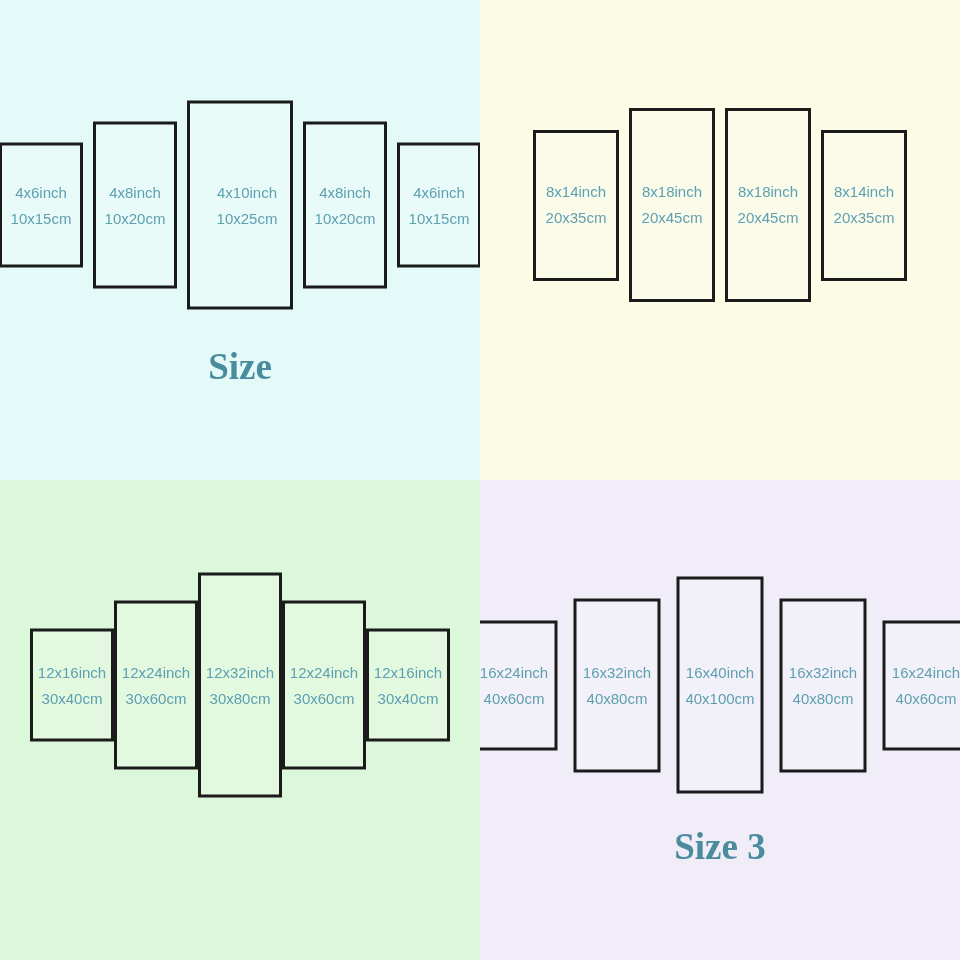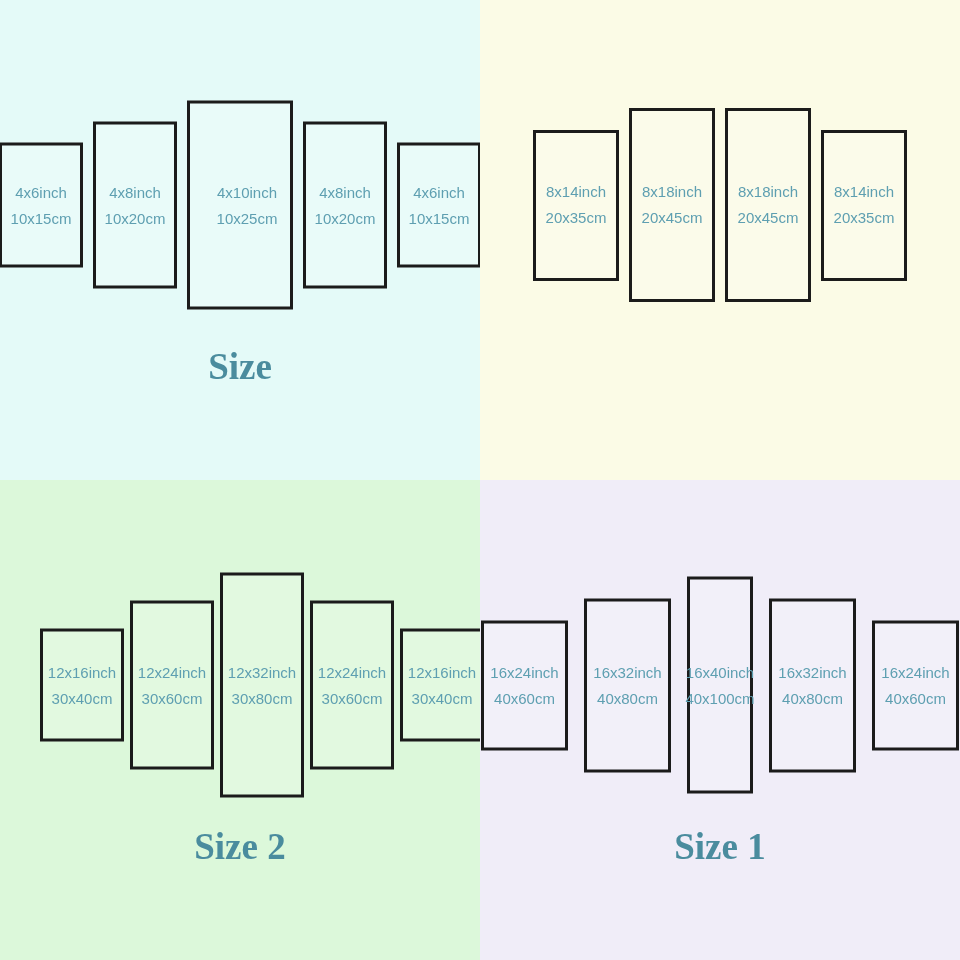--- a/index.html
+++ b/index.html
@@ -112,21 +112,21 @@
           <div class="label">20x45cm</div>
         </div>
         <div class="panel" style="width: 86px; height: 151px;">
           <div class="label">8x14inch</div>
           <div class="label">20x35cm</div>
         </div>
       </div>
   </div>
 
   <div class="quadrant" style="background: rgb(220, 248, 218);">
-    <div class="panels-row" style="gap: 6px; margin-left: 22px;">
+    <div class="panels-row" style="">
         <div class="panel" style="width: 84px; height: 113px;">
           <div class="label">12x16inch</div>
           <div class="label">30x40cm</div>
         </div>
         <div class="panel" style="width: 84px; height: 169px;">
           <div class="label">12x24inch</div>
           <div class="label">30x60cm</div>
         </div>
         <div class="panel" style="width: 84px; height: 225px;">
           <div class="label">12x32inch</div>
@@ -134,42 +134,41 @@
         </div>
         <div class="panel" style="width: 84px; height: 169px;">
           <div class="label">12x24inch</div>
           <div class="label">30x60cm</div>
         </div>
         <div class="panel" style="width: 84px; height: 113px;">
           <div class="label">12x16inch</div>
           <div class="label">30x40cm</div>
         </div>
       </div>
-    <div class="size-title">Size 2</div>
   </div>
 
   <div class="quadrant" style="background: rgb(240, 237, 248);">
     <div class="panels-row" style="gap: 16px;">
         <div class="panel" style="width: 87px; height: 130px;">
           <div class="label">16x24inch</div>
           <div class="label">40x60cm</div>
         </div>
         <div class="panel" style="width: 87px; height: 174px;">
           <div class="label">16x32inch</div>
           <div class="label">40x80cm</div>
         </div>
-        <div class="panel" style="width: 66px; height: 217px;">
+        <div class="panel" style="width: 87px; height: 217px;">
           <div class="label">16x40inch</div>
           <div class="label">40x100cm</div>
         </div>
         <div class="panel" style="width: 87px; height: 174px;">
           <div class="label">16x32inch</div>
           <div class="label">40x80cm</div>
         </div>
         <div class="panel" style="width: 87px; height: 130px;">
           <div class="label">16x24inch</div>
           <div class="label">40x60cm</div>
         </div>
       </div>
-    <div class="size-title">Size 1</div>
+    <div class="size-title">Size 3</div>
   </div>
 
 </div>
 
 </body></html>

